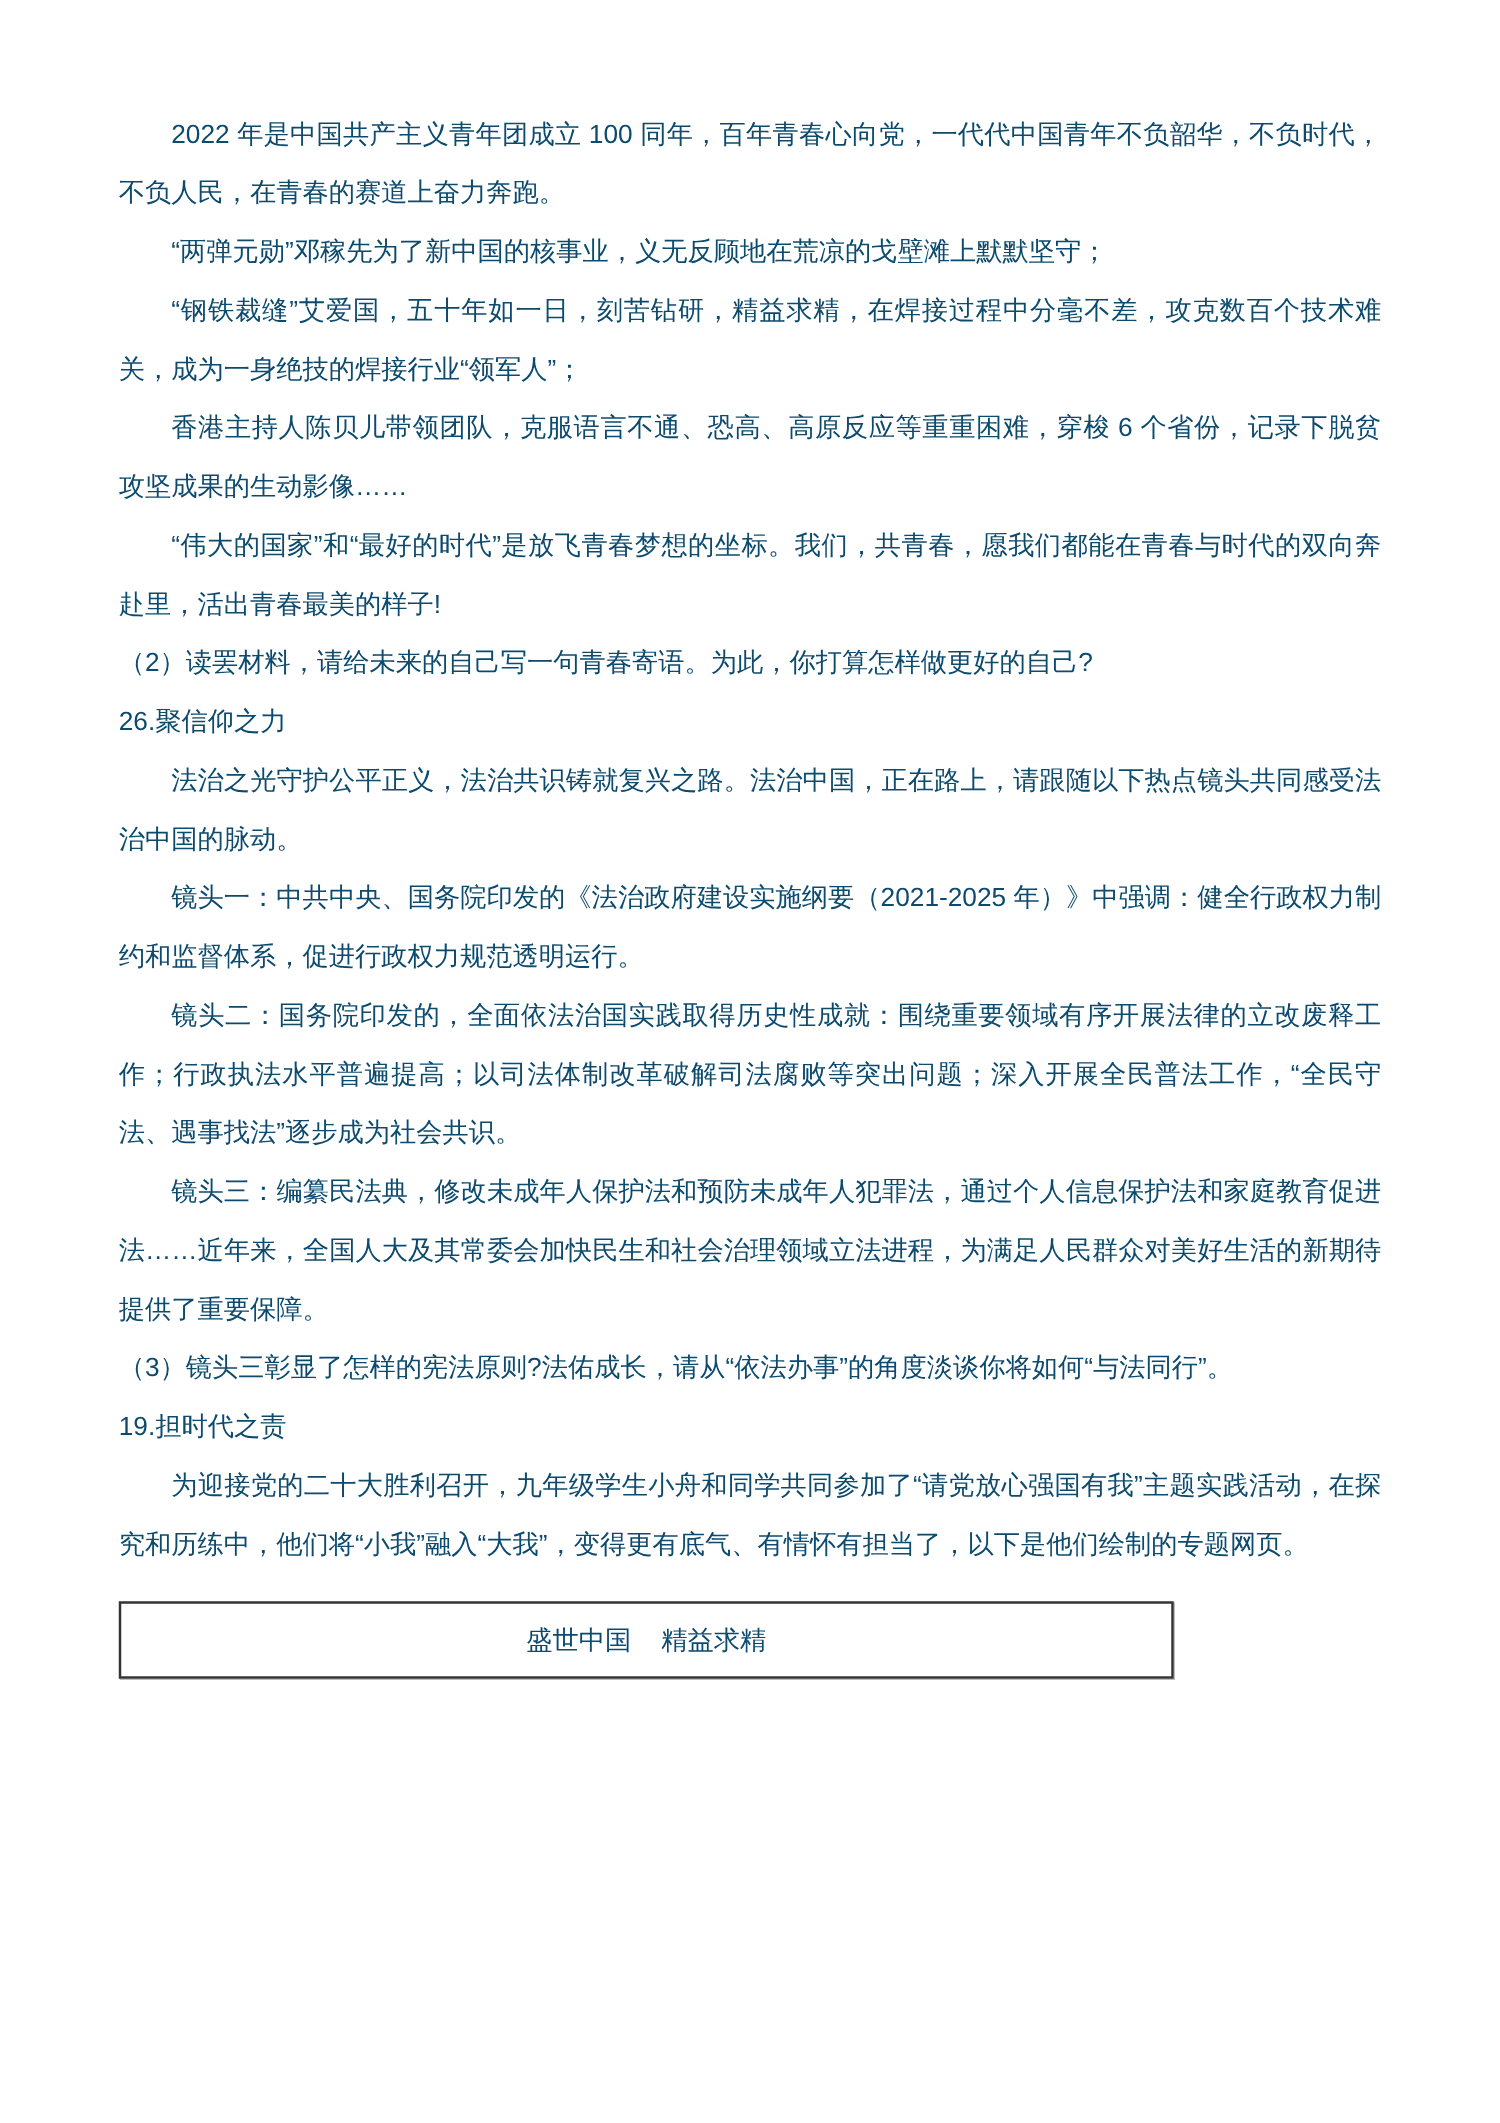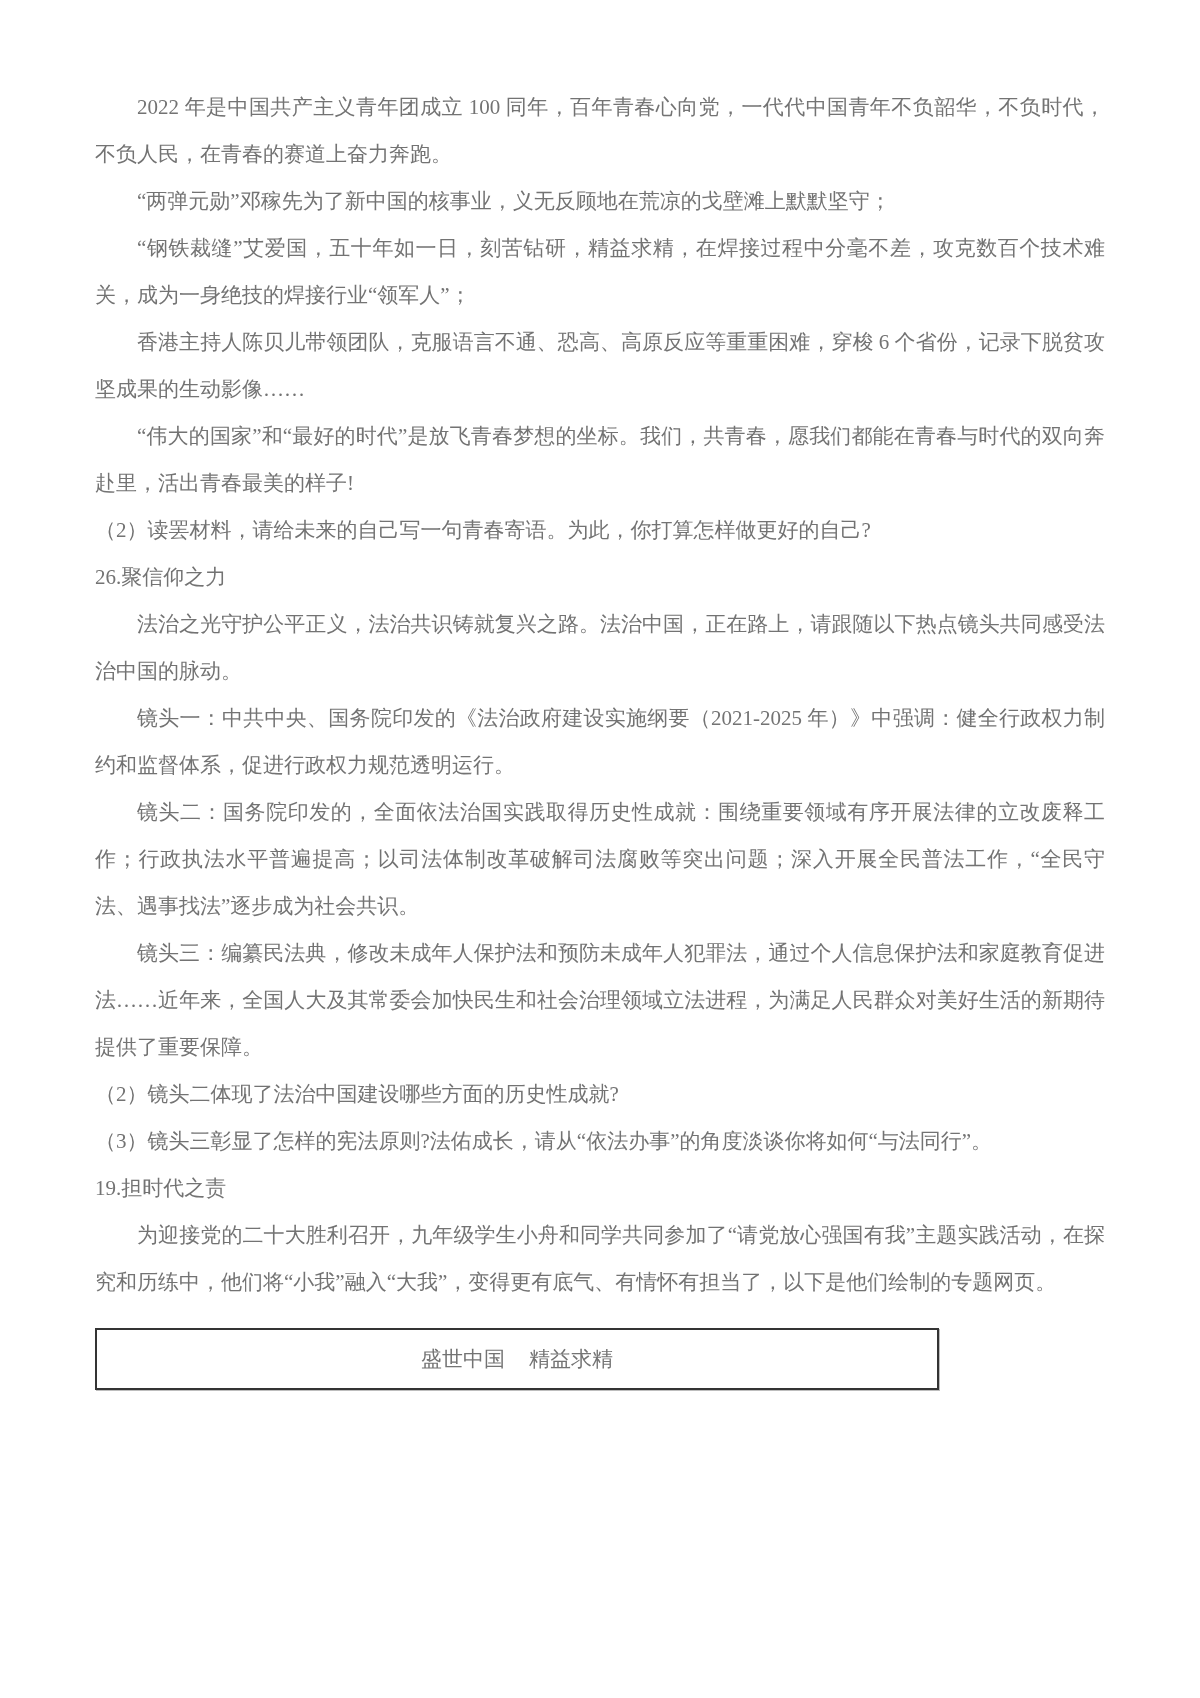--- a/index.html
+++ b/index.html
@@ -5,22 +5,22 @@
   html, body {
     margin: 0;
     padding: 0;
     background: #ffffff;
   }
   .page {
     position: relative;
     width: 1200px;
     height: 1698px;
     background: #ffffff;
-    font-family: Liberation Serif, serif;
-    color: #737373;
+    font-family: Liberation Sans, sans-serif;
+    color: #0c4a6e;
     overflow: hidden;
     box-sizing: border-box;
   }
   .content {
     box-sizing: border-box;
     padding: 84px 95px 0 95px;
     width: 100%;
   }
   .content p {
     margin: 0;
@@ -68,21 +68,20 @@
 
     <p>（2）读罢材料，请给未来的自己写一句青春寄语。为此，你打算怎样做更好的自己?</p>
 
     <p class="heading"><span>26.</span><span class="q-title">聚信仰之力</span></p>
 
     <p class="indent">法治之光守护公平正义，法治共识铸就复兴之路。法治中国，正在路上，请跟随以下热点镜头共同感受法治中国的脉动。</p>
     <p class="indent">镜头一：中共中央、国务院印发的《法治政府建设实施纲要（2021-2025 年）》中强调：健全行政权力制约和监督体系，促进行政权力规范透明运行。</p>
     <p class="indent">镜头二：国务院印发的，全面依法治国实践取得历史性成就：围绕重要领域有序开展法律的立改废释工作；行政执法水平普遍提高；以司法体制改革破解司法腐败等突出问题；深入开展全民普法工作，“全民守法、遇事找法”逐步成为社会共识。</p>
     <p class="indent">镜头三：编纂民法典，修改未成年人保护法和预防未成年人犯罪法，通过个人信息保护法和家庭教育促进法……近年来，全国人大及其常委会加快民生和社会治理领域立法进程，为满足人民群众对美好生活的新期待提供了重要保障。</p>
 
-    <p>（2）镜头二体现了法治中国建设哪些方面的历史性成就?</p>
     <p>（3）镜头三彰显了怎样的宪法原则?法佑成长，请从“依法办事”的角度淡谈你将如何“与法同行”。</p>
 
     <p class="heading"><span>19.</span><span class="q-title">担时代之责</span></p>
 
     <p class="indent">为迎接党的二十大胜利召开，九年级学生小舟和同学共同参加了“请党放心强国有我”主题实践活动，在探究和历练中，他们将“小我”融入“大我”，变得更有底气、有情怀有担当了，以下是他们绘制的专题网页。</p>
 
     <div class="web-box">
       <span>盛世中国</span>
       <span>精益求精</span>
     </div>

